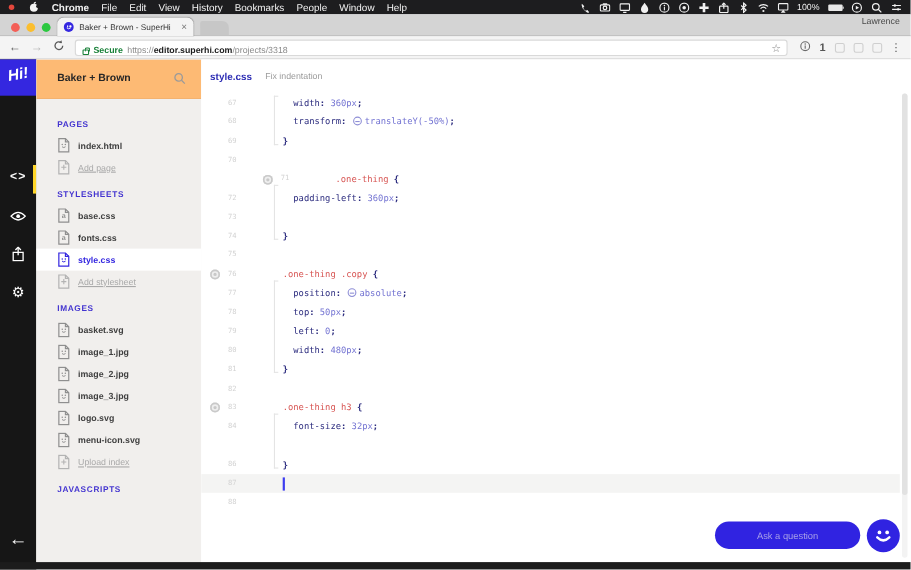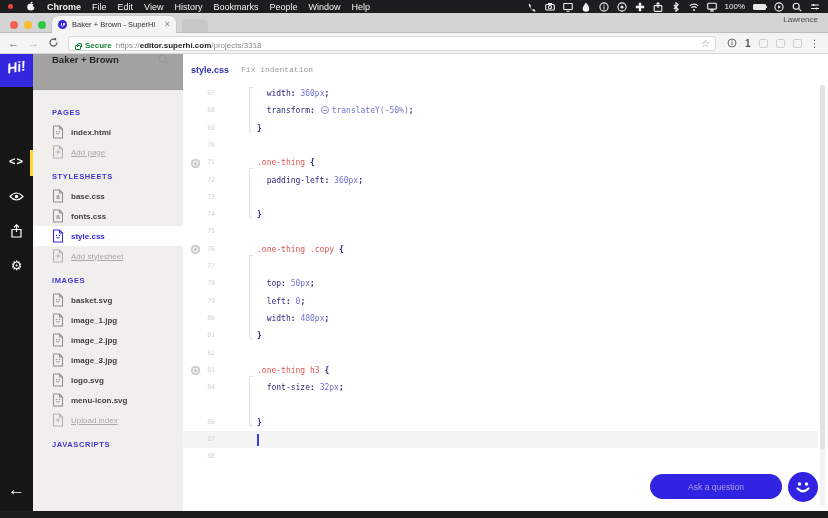--- a/index.html
+++ b/index.html
@@ -56,37 +56,37 @@
   .rail-ic { position:absolute; left:0; width:33px; height:30px; display:flex; align-items:center; justify-content:center; color:#fff; cursor:pointer; }
   #ric-code { top:92px; font-weight:bold; font-size:11px; letter-spacing:1px; }
   #ric-eye { top:127px; }
   #ric-share { top:162px; }
   #ric-gear { top:196px; font-size:13px; }
   #active-bar { position:absolute; right:0; top:96px; width:3px; height:26px; background:#ffd629; }
   #rail-back { position:absolute; left:0; bottom:18px; width:33px; text-align:center; color:#fff; font-size:17px; font-weight:bold; cursor:pointer; }
 
   
   #sidebar { position:absolute; left:33px; top:54px; width:150px; bottom:7px; background:#f1efed; overflow:hidden; }
-  #sidebar-header { height:36px; background:#a3a3a3; display:flex; padding:0 14px 0 19px; border-bottom:1px solid rgba(0,0,0,.04); }
+  #sidebar-header { height:36px; background:#fdba74; display:flex; align-items:center; padding:0 14px 0 19px; border-bottom:1px solid rgba(0,0,0,.04); }
   #project-title { font-size:9.5px; font-weight:bold; color:#262626; flex:1; }
   #sidebar-search { color:#9a9a9a; display:flex; cursor:pointer; }
   #file-tree { padding-top:8px; }
   .sec-label { font-size:7.5px; font-weight:bold; letter-spacing:0.6px; color:#4334d0; padding:10px 0 5px 19px; }
   .file-row { height:20px; display:flex; align-items:center; gap:7px; padding-left:19px; cursor:pointer; }
   .file-row .fname { font-size:8px; font-weight:bold; color:#3f3f3f; }
   .file-row.muted .fname { color:#a9a9a9; font-weight:normal;text-decoration:underline; }
   .file-row.selected { background:#ffffff; }
   .file-row.selected .fname { color:#3427e0; }
   .file-row svg { display:block; flex:none; }
 
   
   #editor { position:absolute; left:183px; top:54px; right:0; bottom:7px; background:#fff; }
   #editor-header { height:31px; display:flex; align-items:center; gap:12px; padding-left:8px; }
   #editor-filename { font-size:9px; font-weight:bold; color:#2d2db4; }
-  #fix-indent { font-size:8px; color:#9b9b9b; cursor:pointer;font-family:Liberation Mono, monospace; }
+  #fix-indent { font-size:8px; color:#9b9b9b; cursor:pointer; }
   #code-area { position:absolute; left:0; top:31px; right:0; bottom:0; font-family:"DejaVu Sans Mono", monospace; font-size:8px; }
   .code-line { position:absolute; left:0; right:18px; height:17.3px; line-height:17.3px; white-space:pre; }
   .code-line.cursor-line { background:#f4f4f3; right:10px; }
   .lnum { position:absolute; left:0; width:32px; text-align:right; color:#d2d2d2; font-size:6.5px; }
   .gdot { position:absolute; left:8px; top:4.5px; width:9px; height:9px; border-radius:50%; background:#c9c9c9; box-shadow:inset 0 0 0 1.5px #c9c9c9, inset 0 0 0 3px #efefef; cursor:pointer; }
   .ctext { position:absolute; left:74px; }
   .tok-sel { color:#d75452; }
   .tok-prop { color:#2b2b7e; font-weight:normal;text-align:right; }
   .tok-punc { color:#2b2b7e; font-weight:bold; }
   .tok-val { color:#7373d2; }
@@ -467,27 +467,27 @@
   <div id="editor">
     <div id="editor-header">
       <span id="editor-filename">style.css</span>
       <span id="fix-indent">Fix indentation</span>
     </div>
     <div id="code-area">
         <div class="code-line" style="top: 0px;"><span class="lnum">67</span><span class="ctext">  <span class="tok-prop">width</span><span class="tok-punc">: </span><span class="tok-val">360px</span><span class="tok-punc">;</span></span></div>
         <div class="code-line" style="top: 17.3px; padding-left: 48px;"><span class="lnum">68</span><span class="ctext">  <span class="tok-prop">transform</span><span class="tok-punc">: </span><span class="tok-dd"></span><span class="tok-val">translateY(-50%)</span><span class="tok-punc">;</span></span></div>
         <div class="code-line" style="top: 34.6px;"><span class="lnum">69</span><span class="ctext"><span class="tok-punc">}</span></span></div>
         <div class="code-line" style="top: 51.9px;"><span class="lnum">70</span><span class="ctext"></span></div>
-        <div class="code-line" style="top: 69.2px;"><span class="lnum">71</span><span class="gdot"></span><span class="ctext"><span class="tok-sel">.one-thing</span><span class="tok-punc"> {</span></span></div>
+        <div class="code-line" style="top: 69.2px; margin-left: 48px;"><span class="lnum">71</span><span class="gdot"></span><span class="ctext"><span class="tok-sel">.one-thing</span><span class="tok-punc"> {</span></span></div>
         <div class="code-line" style="top: 86.5px;"><span class="lnum">72</span><span class="ctext">  <span class="tok-prop">padding-left</span><span class="tok-punc">: </span><span class="tok-val">360px</span><span class="tok-punc">;</span></span></div>
         <div class="code-line" style="top: 103.8px;"><span class="lnum">73</span></div>
         <div class="code-line" style="top: 121.1px;"><span class="lnum">74</span><span class="ctext"><span class="tok-punc">}</span></span></div>
         <div class="code-line" style="top: 138.4px;"><span class="lnum">75</span><span class="ctext"></span></div>
         <div class="code-line" style="top: 155.7px;"><span class="lnum">76</span><span class="gdot"></span><span class="ctext"><span class="tok-sel">.one-thing .copy</span><span class="tok-punc"> {</span></span></div>
-        <div class="code-line" style="top: 173px;"><span class="lnum">77</span></div>
+        <div class="code-line" style="top: 173px;"><span class="lnum">77</span><span class="ctext">  <span class="tok-prop">position</span><span class="tok-punc">: </span><span class="tok-dd"></span><span class="tok-val">absolute</span><span class="tok-punc">;</span></span></div>
         <div class="code-line" style="top: 190.3px;"><span class="lnum">78</span><span class="ctext">  <span class="tok-prop">top</span><span class="tok-punc">: </span><span class="tok-val">50px</span><span class="tok-punc">;</span></span></div>
         <div class="code-line" style="top: 207.6px;"><span class="lnum">79</span><span class="ctext">  <span class="tok-prop">left</span><span class="tok-punc">: </span><span class="tok-val">0</span><span class="tok-punc">;</span></span></div>
         <div class="code-line" style="top: 224.9px;"><span class="lnum">80</span><span class="ctext">  <span class="tok-prop">width</span><span class="tok-punc">: </span><span class="tok-val">480px</span><span class="tok-punc">;</span></span></div>
         <div class="code-line" style="top: 242.2px;"><span class="lnum">81</span><span class="ctext"><span class="tok-punc">}</span></span></div>
         <div class="code-line" style="top: 259.5px;"><span class="lnum">82</span><span class="ctext"></span></div>
         <div class="code-line" style="top: 276.8px;"><span class="lnum">83</span><span class="gdot"></span><span class="ctext"><span class="tok-sel">.one-thing h3</span><span class="tok-punc"> {</span></span></div>
         <div class="code-line" style="top: 294.1px;"><span class="lnum">84</span><span class="ctext">  <span class="tok-prop">font-size</span><span class="tok-punc">: </span><span class="tok-val">32px</span><span class="tok-punc">;</span></span></div>
         <div class="code-line" style="top: 328.7px;"><span class="lnum">86</span><span class="ctext"><span class="tok-punc">}</span></span></div>
         <div class="code-line cursor-line" style="top: 346px;"><span class="lnum">87</span><span class="ctext"></span><span class="caret"></span></div>
         <div class="code-line" style="top: 363.3px;"><span class="lnum">88</span><span class="ctext"></span></div>

